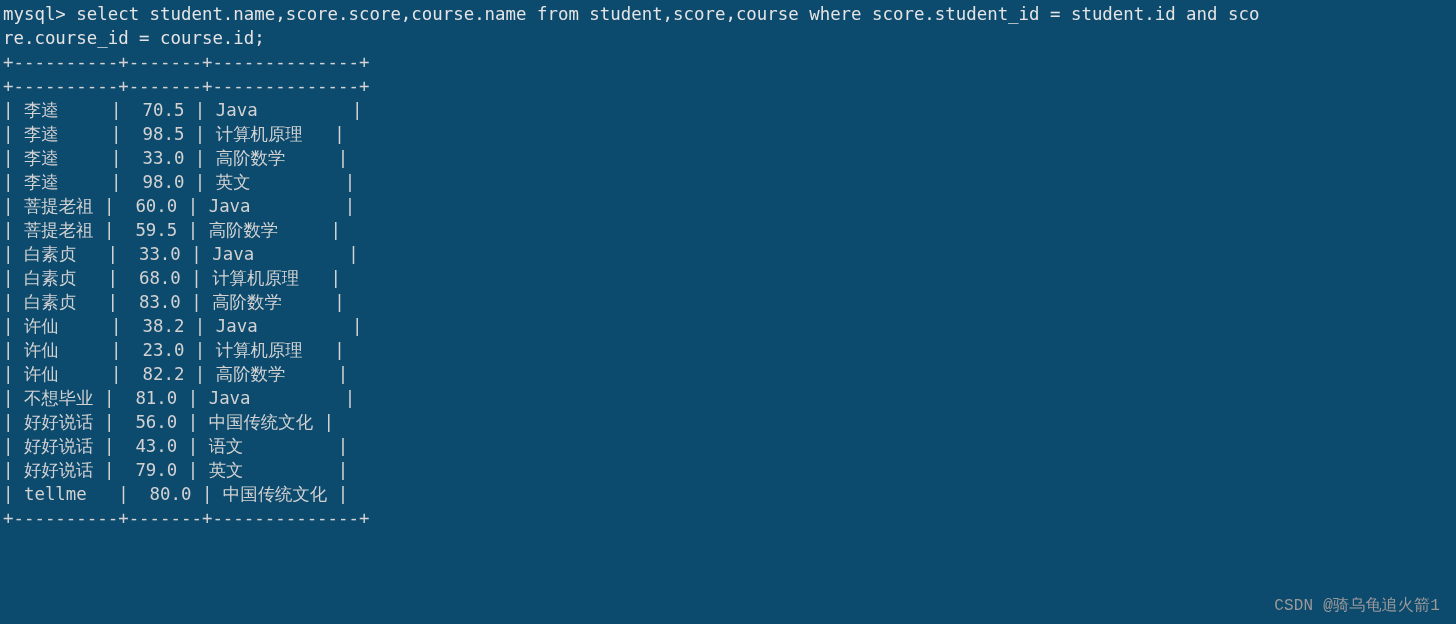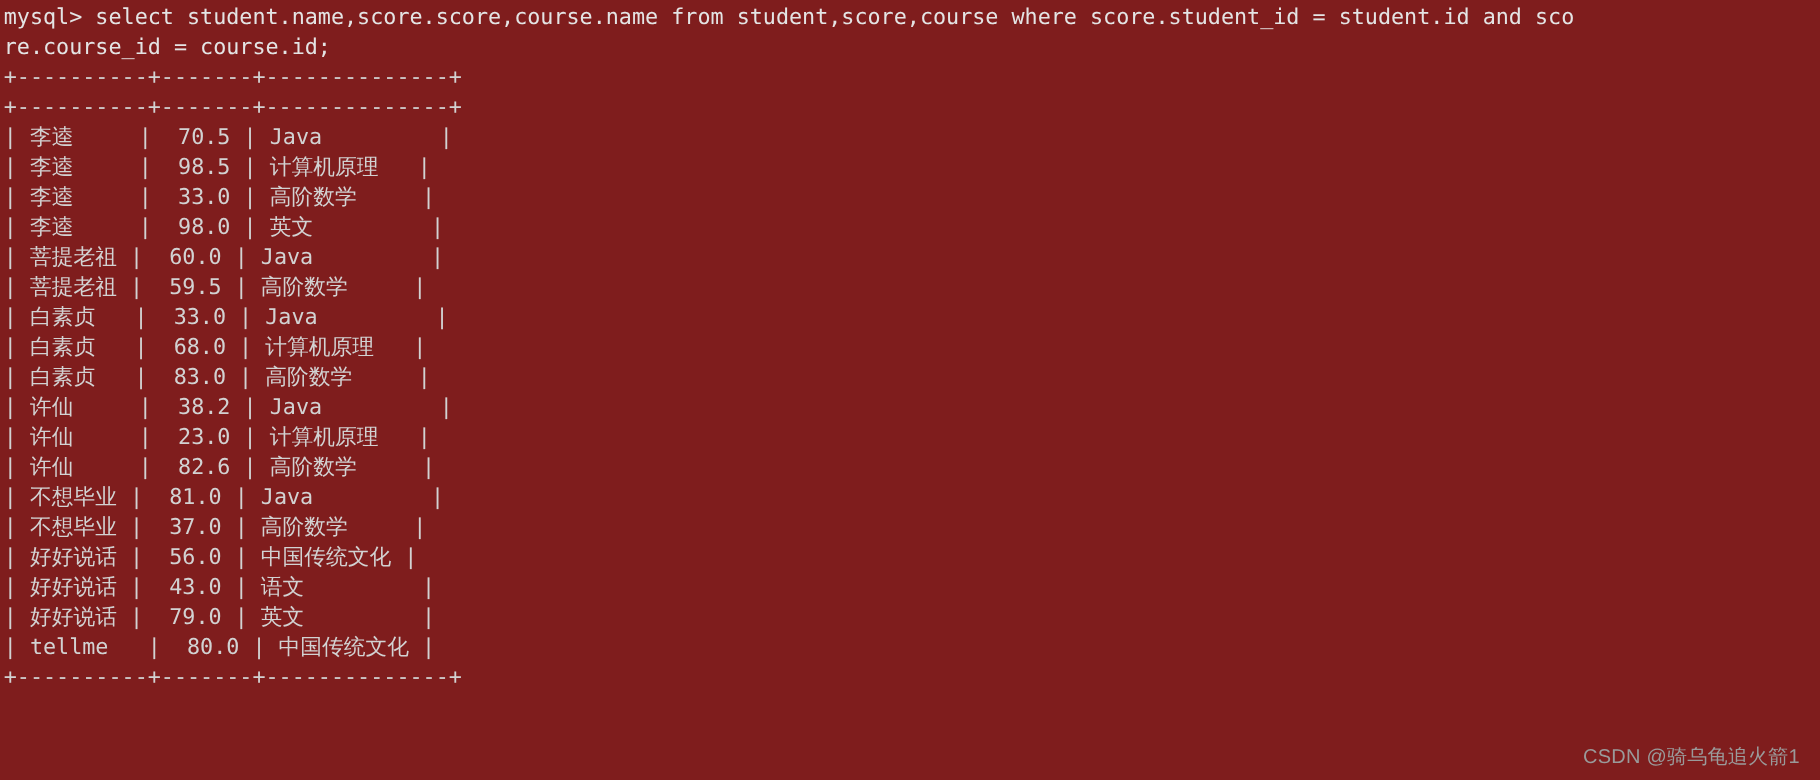--- a/index.html
+++ b/index.html
@@ -10,21 +10,21 @@
   body {
     width: 1456px;
     height: 624px;
     overflow: hidden;
     font-family: "DejaVu Sans Mono", "Liberation Mono", monospace;
   }
   #terminal {
     position: relative;
     width: 1456px;
     height: 624px;
-    background: #7f1d1d;
+    background: #0c4a6e;
     color: #d0d0d0;
     font-family: "DejaVu Sans Mono", "Liberation Mono", monospace;
     font-size: 17.4px;
     line-height: 24px;
     letter-spacing: 0px;
     padding: 2px 0 0 0;
     box-sizing: border-box;
   }
   .term-line {
     white-space: pre;
@@ -37,21 +37,21 @@
     color: #e4e4e4;
   }
   .rule-line, .row-line, .head-line {
     color: #d2d2d2;
   }
   #watermark {
     position: absolute;
     right: 16px;
     bottom: 8px;
     color: #9a9a9a;
-    font-family: Liberation Sans, sans-serif;
+    font-family: Liberation Mono, monospace;
     font-size: 16px;
     line-height: 20px;
     letter-spacing: 0.2px;
     white-space: pre;
   }
 </style>
 </head>
 <body>
 
 <div id="terminal">
@@ -67,23 +67,22 @@
       <div class="term-line row-line">| 李逵     |  98.5 | 计算机原理   |</div>
       <div class="term-line row-line">| 李逵     |  33.0 | 高阶数学     |</div>
       <div class="term-line row-line">| 李逵     |  98.0 | 英文         |</div>
       <div class="term-line row-line">| 菩提老祖 |  60.0 | Java         |</div>
       <div class="term-line row-line">| 菩提老祖 |  59.5 | 高阶数学     |</div>
       <div class="term-line row-line">| 白素贞   |  33.0 | Java         |</div>
       <div class="term-line row-line">| 白素贞   |  68.0 | 计算机原理   |</div>
       <div class="term-line row-line">| 白素贞   |  83.0 | 高阶数学     |</div>
       <div class="term-line row-line">| 许仙     |  38.2 | Java         |</div>
       <div class="term-line row-line">| 许仙     |  23.0 | 计算机原理   |</div>
-      <div class="term-line row-line">| 许仙     |  82.6 | 高阶数学     |</div>
+      <div class="term-line row-line">| 许仙     |  82.2 | 高阶数学     |</div>
       <div class="term-line row-line">| 不想毕业 |  81.0 | Java         |</div>
-      <div class="term-line row-line">| 不想毕业 |  37.0 | 高阶数学     |</div>
       <div class="term-line row-line">| 好好说话 |  56.0 | 中国传统文化 |</div>
       <div class="term-line row-line">| 好好说话 |  43.0 | 语文         |</div>
       <div class="term-line row-line">| 好好说话 |  79.0 | 英文         |</div>
       <div class="term-line row-line">| tellme   |  80.0 | 中国传统文化 |</div>
     </div>
 
   <div class="term-line rule-line">+----------+-------+--------------+</div>
 
   <div id="watermark">CSDN @骑乌龟追火箭1</div>
 </div>

